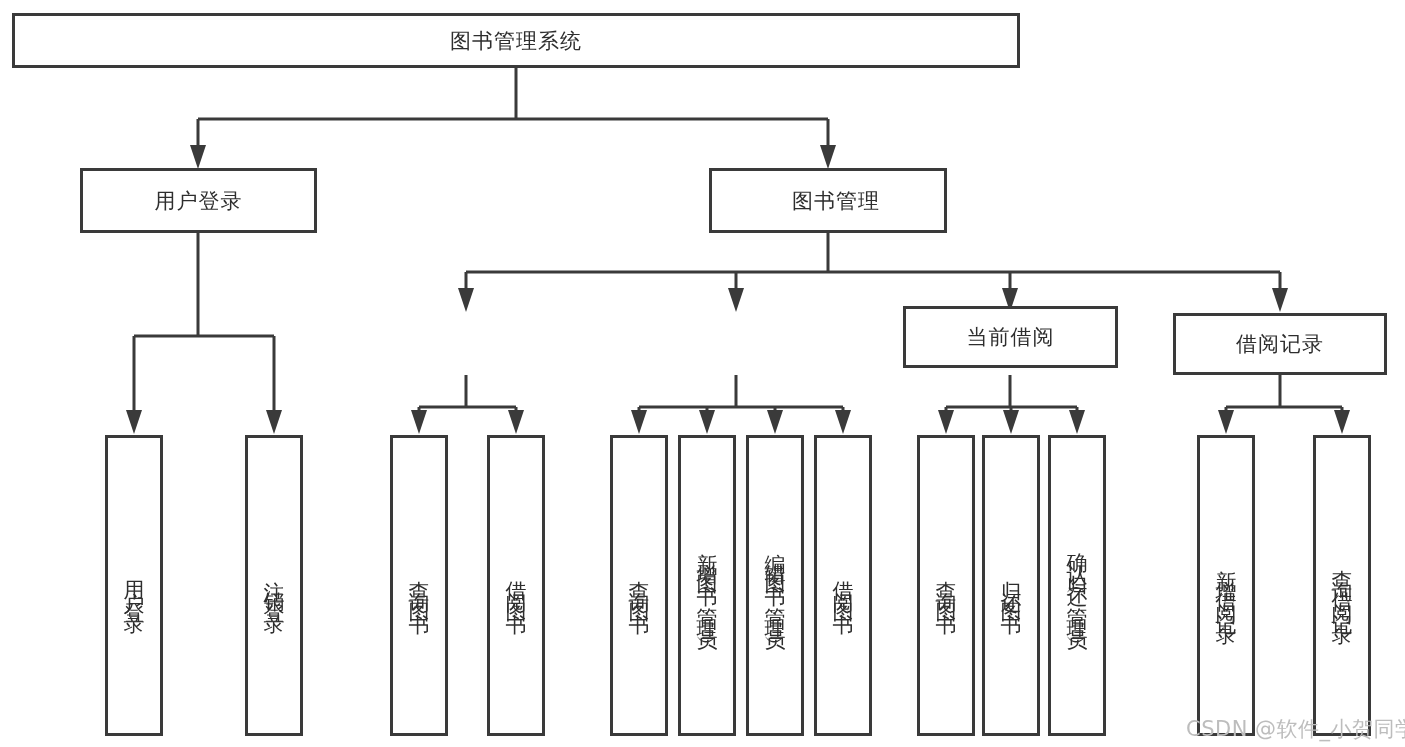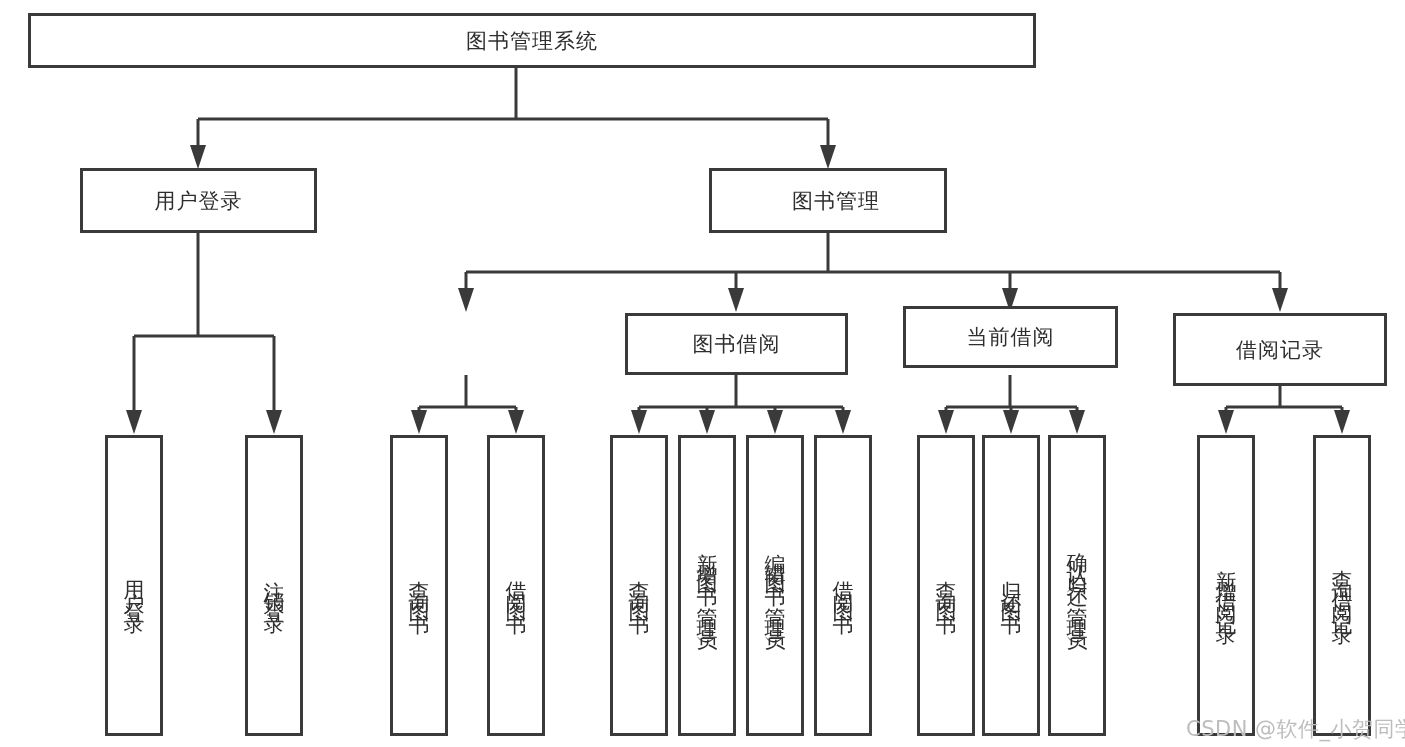--- a/index.html
+++ b/index.html
@@ -72,38 +72,35 @@
       <polygon points="767,410 783,410 775,434"></polygon>
       <polygon points="835,410 851,410 843,434"></polygon>
       <polygon points="938,410 954,410 946,434"></polygon>
       <polygon points="1003,410 1019,410 1011,434"></polygon>
       <polygon points="1069,410 1085,410 1077,434"></polygon>
       <polygon points="1218,410 1234,410 1226,434"></polygon>
       <polygon points="1334,410 1350,410 1342,434"></polygon>
     </g>
   </svg>
 
-  <div class="box" style="left:12px; top:13px; width:1008px; height:55px;margin-left:16px;">
+  <div class="box" style="left:12px; top:13px; width:1008px; height:55px;">
     <span class="hlabel">图书管理系统</span>
   </div>
 
   <div class="box" style="left:80px; top:168px; width:237px; height:65px;">
     <span class="hlabel">用户登录</span>
   </div>
   <div class="box" style="left:709px; top:168px; width:238px; height:65px;padding-left:16px;">
     <span class="hlabel">图书管理</span>
   </div>
 
-  <div class="box" style="left:625px; top:313px; width:223px; height:62px;">
-    <span class="hlabel">图书借阅</span>
-  </div>
   <div class="box" style="left:903px; top:306px; width:215px; height:62px;">
     <span class="hlabel">当前借阅</span>
   </div>
-  <div class="box" style="left:1173px; top:313px; width:214px; height:73px;">
+  <div class="box" style="left:1173px; top:313px; width:214px; height:62px;">
     <span class="hlabel">借阅记录</span>
   </div>
 
   <div class="box leaf" style="left:105px; top:435px; width:58px; height:301px;">
     <span class="vlabel">用户登录</span>
   </div>
   <div class="box leaf" style="left:245px; top:435px; width:58px; height:301px;">
     <span class="vlabel">注销登录</span>
   </div>
 

